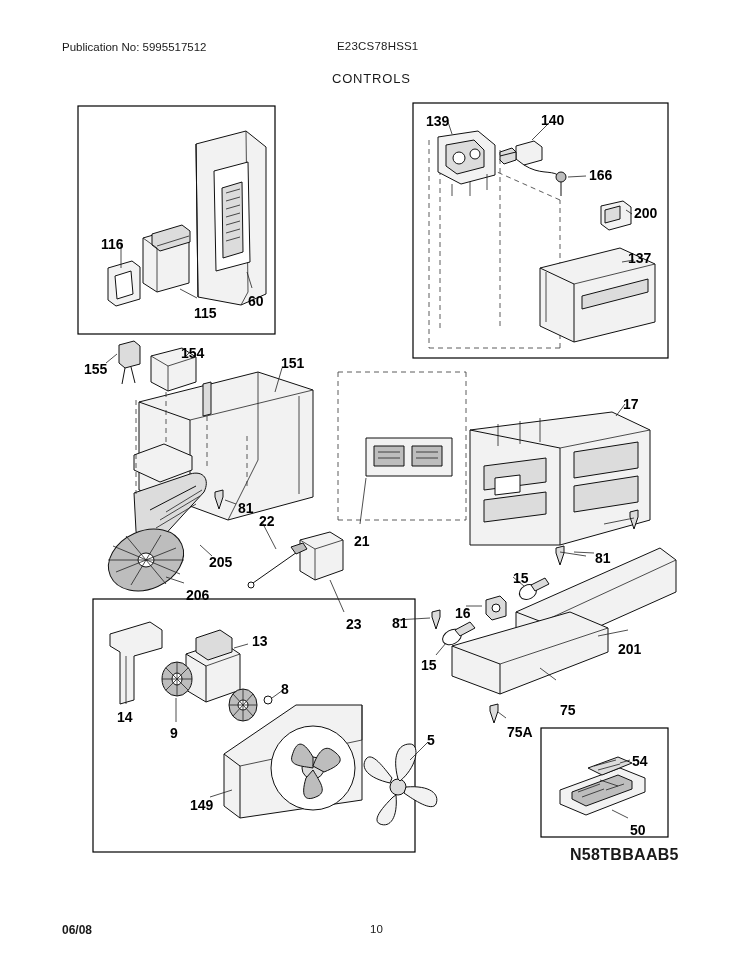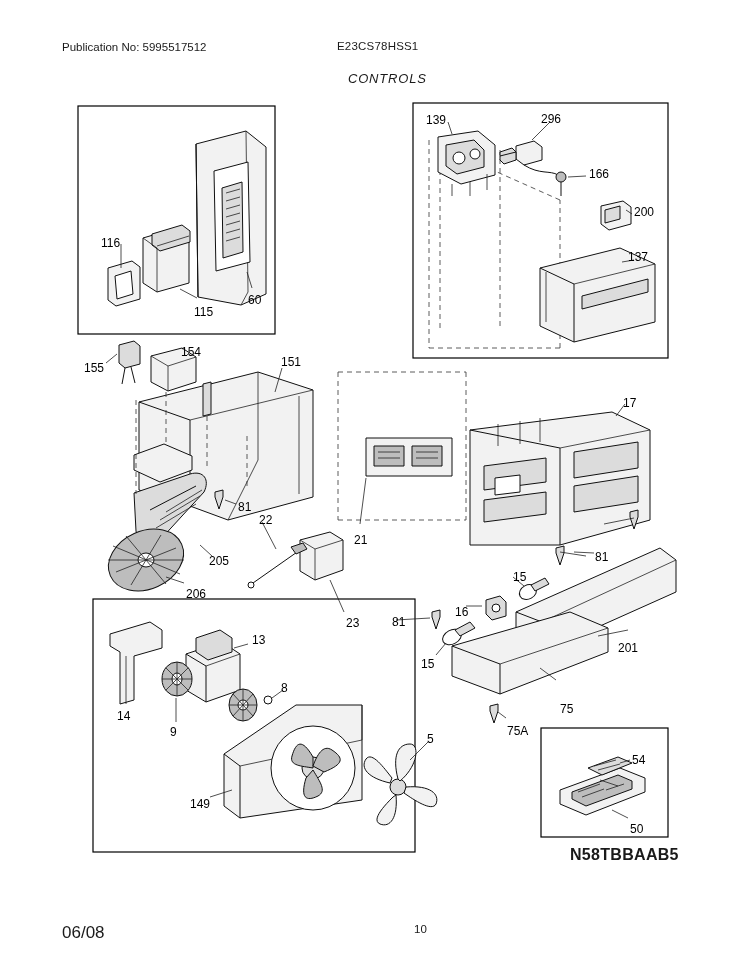--- a/index.html
+++ b/index.html
@@ -22,29 +22,29 @@
     height: 971px;
   }
   .txt {
     position: absolute;
     white-space: nowrap;
     font-family: "Liberation Sans", sans-serif;
     color: #1a1a1a;
   }
   #pub-no { left: 62px; top: 41px; font-size: 11.5px; }
   #model-no { left: 337px; top: 40px; font-size: 11.5px; letter-spacing: .2px; }
-  #sheet-title { left: 348px; top: 71px; font-size: 13px; letter-spacing: .8px; font-style: italic; }
+  #sheet-title { left: 332px; top: 71px; font-size: 13px; letter-spacing: .8px; }
   #diagram-code { left: 570px; top: 846px; font-size: 16px; font-weight: bold; letter-spacing: .3px; }
-  #footer-date { left: 62px; top: 923px; font-size: 17px; }
-  #footer-page { left: 370px; top: 923px; font-size: 11.5px; margin-left: 44px; }
+  #footer-date { left: 62px; top: 923px; font-size: 12px; font-weight: bold; }
+  #footer-page { left: 370px; top: 923px; font-size: 11.5px; }
 
   .callout {
     position: absolute;
-    font-size: 12px;
-    font-weight: normal;
+    font-size: 14px;
+    font-weight: bold;
     color: #000;
     white-space: nowrap;
   }
 
   svg.art {
     position: absolute;
     left: 0; top: 0;
     width: 750px;
     height: 971px;
     pointer-events: none;
@@ -266,21 +266,21 @@
     <path class="fill-m" d="M588 768 L618 757 L632 763 L602 775 Z"></path>
     <path class="ln-thin" d="M594 766 L616 760 M598 770 L620 764"></path>
     <path class="ln-thin" d="M630 760 L620 763"></path>
     <path class="ln-thin" d="M628 818 L612 810"></path>
   </svg>
 
   <div class="callout" style="left:101px;top:236px">116</div>
   <div class="callout" style="left:194px;top:305px">115</div>
   <div class="callout" style="left:248px;top:293px">60</div>
   <div class="callout" style="left:426px;top:113px">139</div>
-  <div class="callout" style="left:541px;top:112px">296</div>
+  <div class="callout" style="left:541px;top:112px">140</div>
   <div class="callout" style="left:589px;top:167px">166</div>
   <div class="callout" style="left:634px;top:205px">200</div>
   <div class="callout" style="left:628px;top:250px">137</div>
   <div class="callout" style="left:84px;top:361px">155</div>
   <div class="callout" style="left:181px;top:345px">154</div>
   <div class="callout" style="left:281px;top:355px">151</div>
   <div class="callout" style="left:238px;top:500px">81</div>
   <div class="callout" style="left:259px;top:513px">22</div>
   <div class="callout" style="left:209px;top:554px">205</div>
   <div class="callout" style="left:186px;top:587px">206</div>

